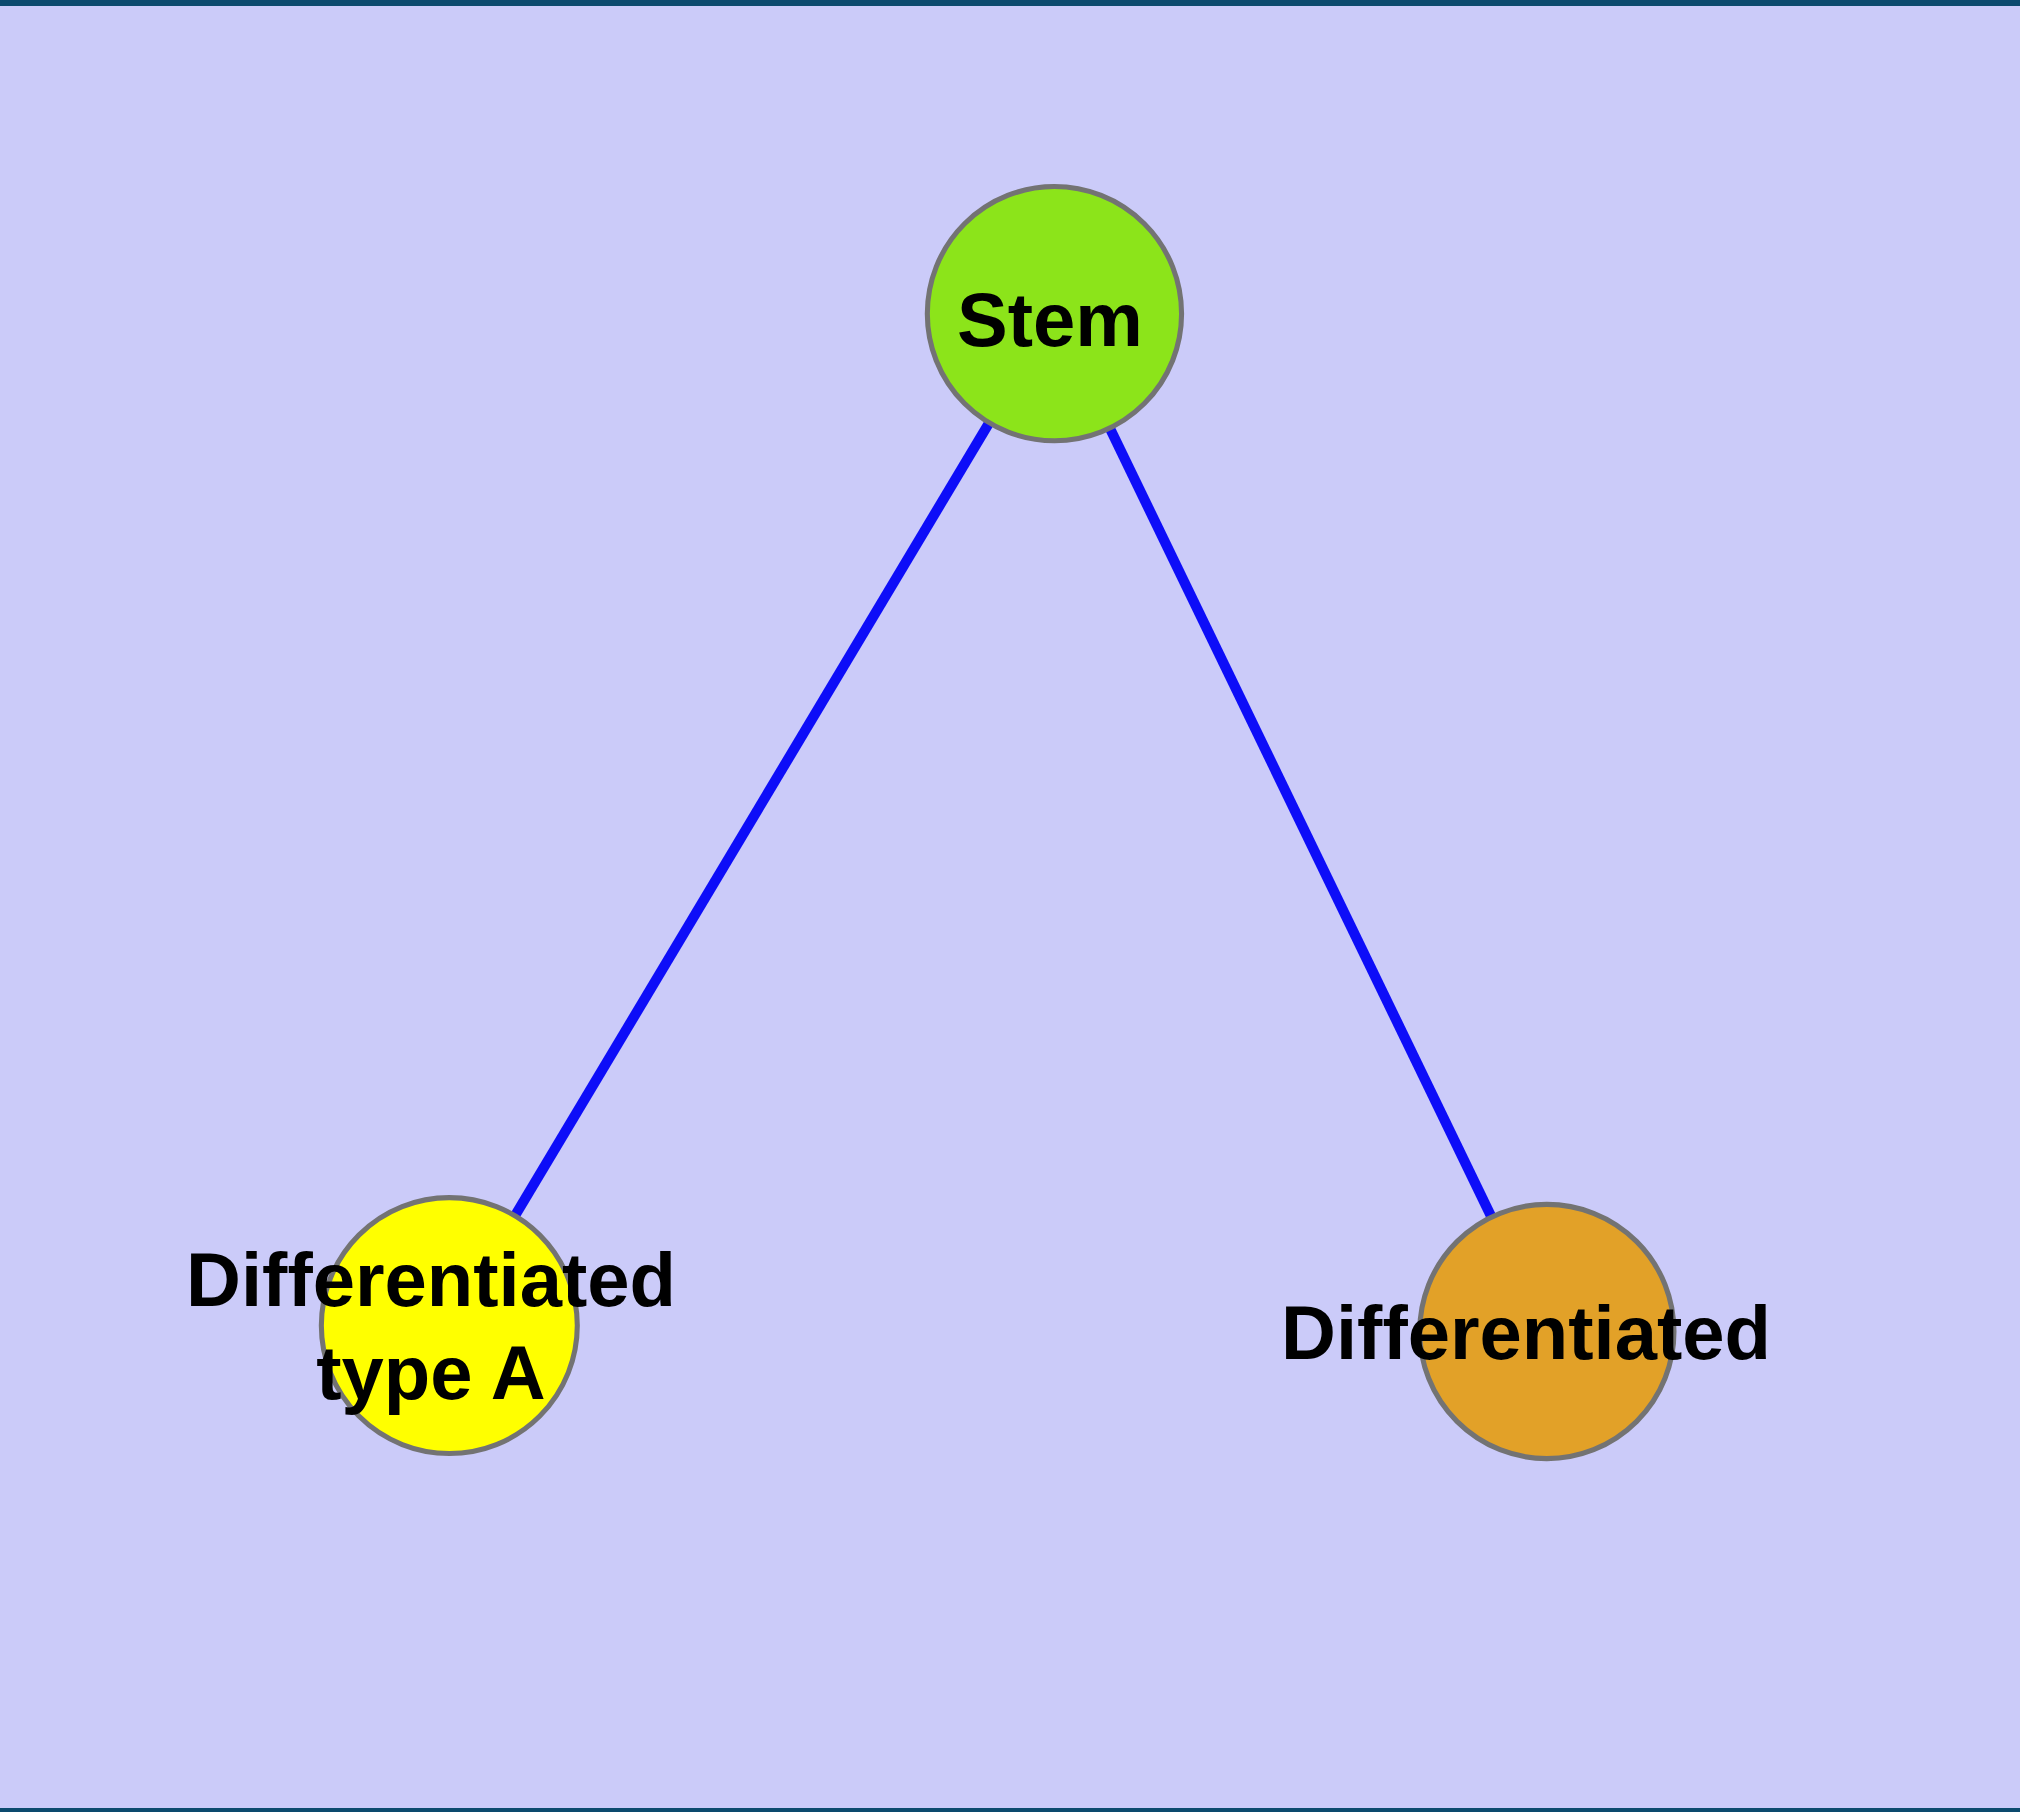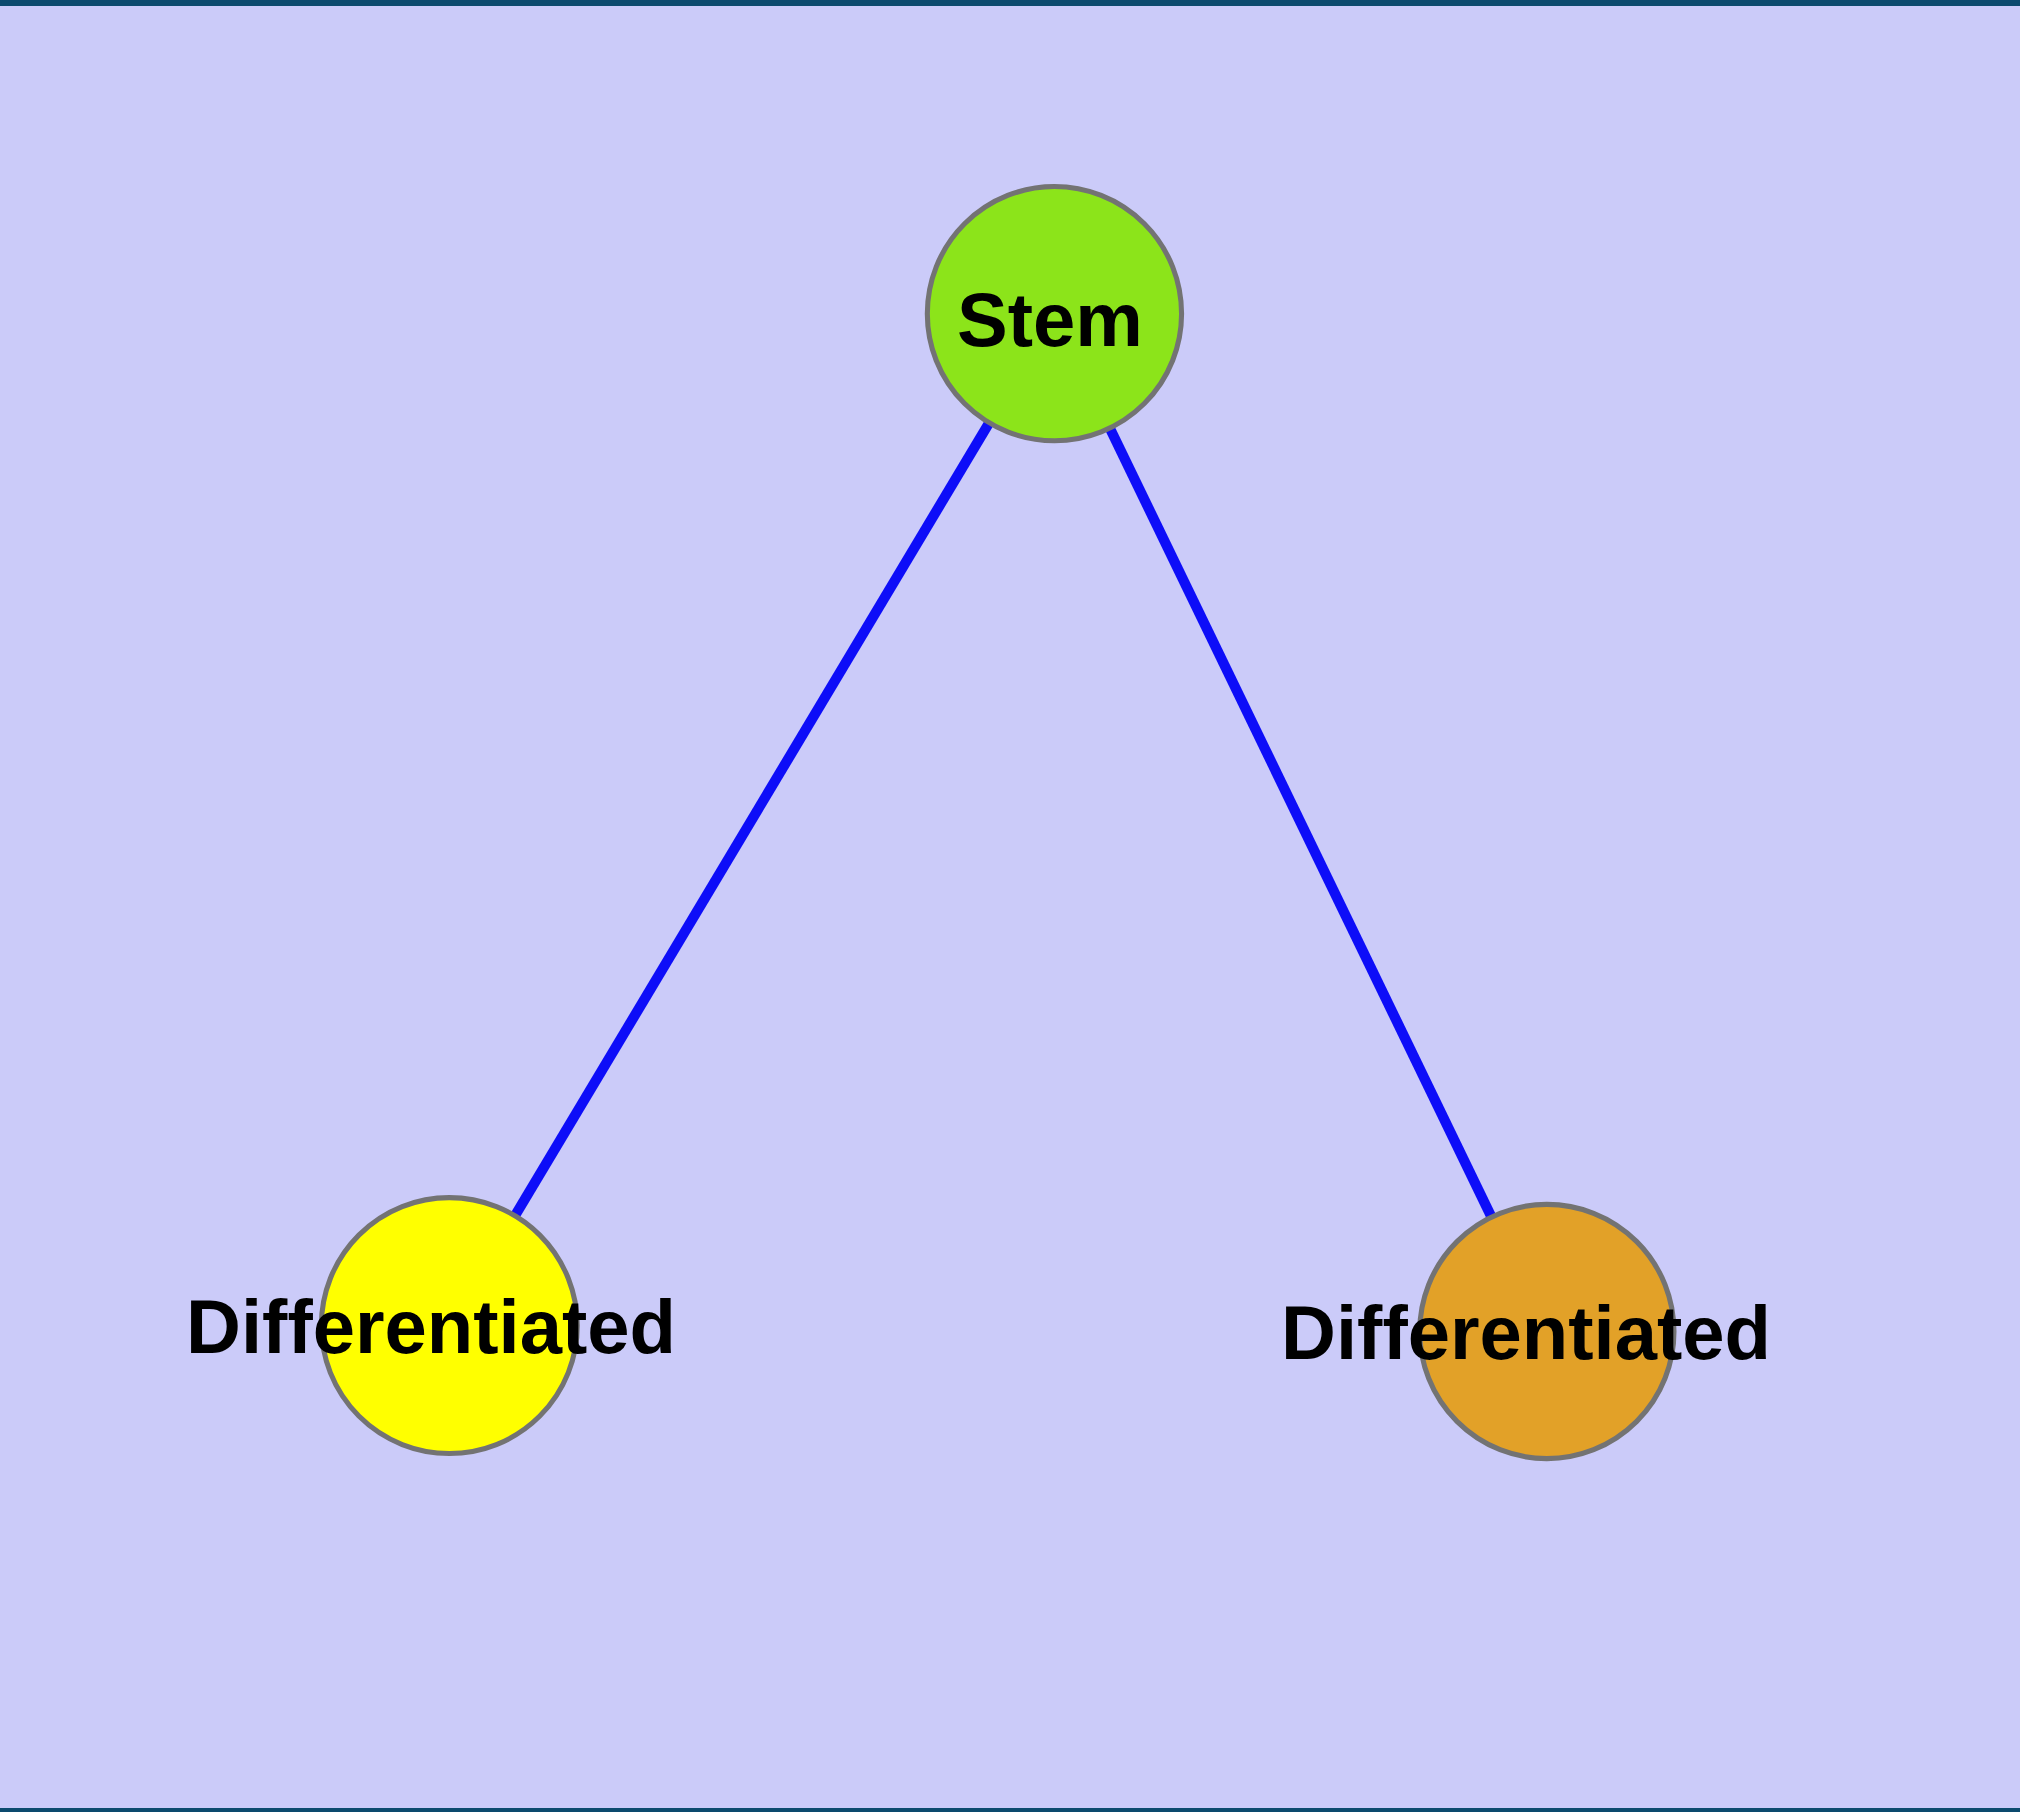--- a/index.html
+++ b/index.html
@@ -58,20 +58,21 @@
       <circle cx="521" cy="1557" r="151" stroke-width="6" fill="#FFFF00" stroke="#737373"></circle>
       <circle cx="1816" cy="1564" r="150" stroke-width="6" fill="#E2A128" stroke="#737373"></circle>
     </svg>
 
     <div class="node-label" style="left:1050px; top:313px;">
       <div>Stem</div>
     </div>
 
     <div class="node-label" style="left:431px; top:1320px;">
       <div>Differentiated</div>
+      <div>type A</div>
     </div>
 
     <div class="node-label" style="left:1526px; top:1326px;">
       <div>Differentiated</div>
     </div>
 
   </div>
 </div>
 
 

